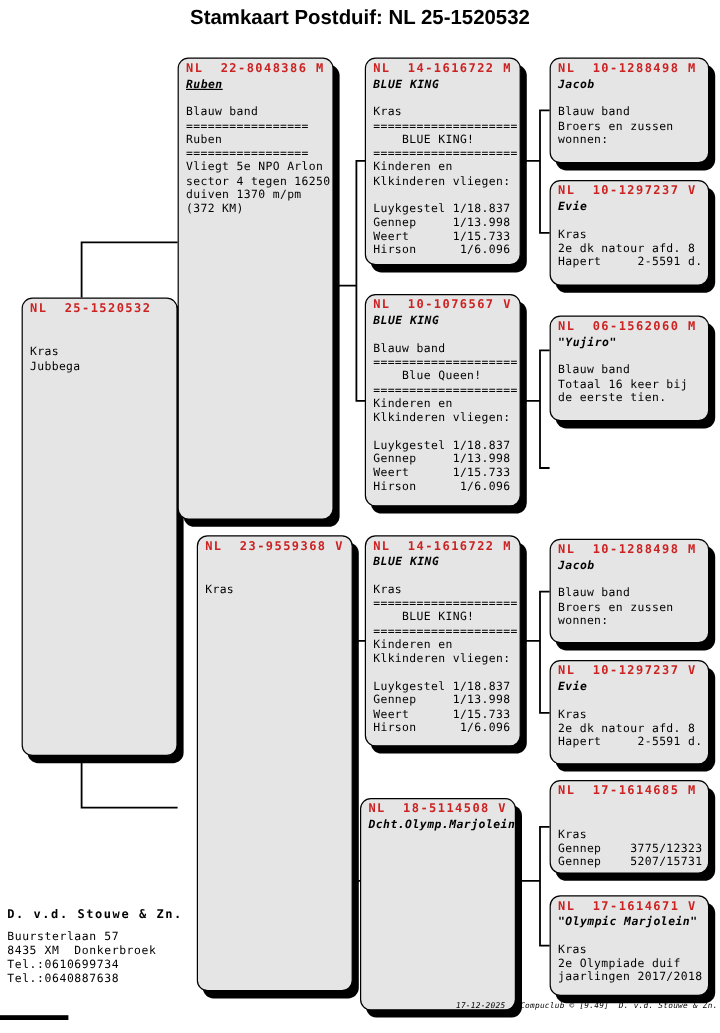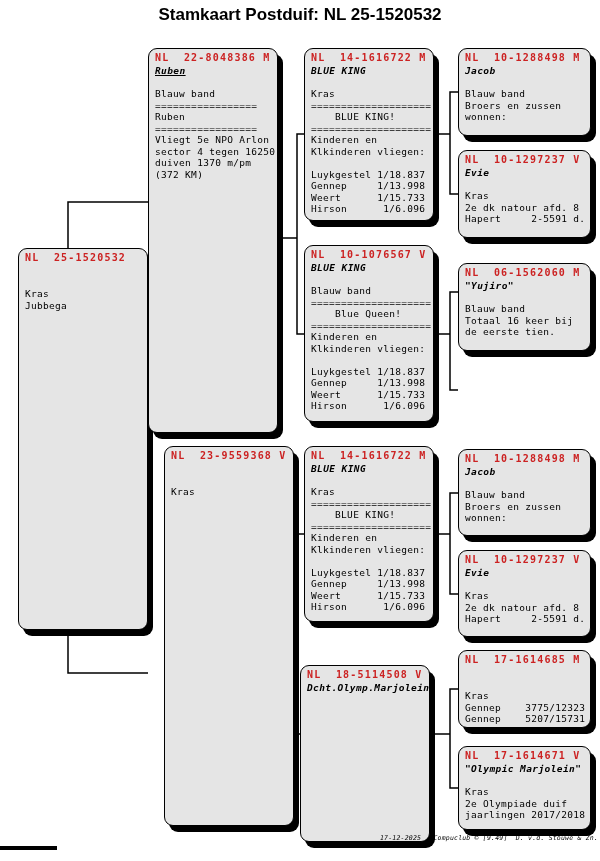--- a/index.html
+++ b/index.html
@@ -200,18 +200,25 @@
 
   <div class="box b14">
     <div class="ring">NL  17-1614671 V</div>
     <div class="name">"Olympic Marjolein"</div>
     <div class="bodytext">
 Kras
 2e Olympiade duif
 jaarlingen 2017/2018</div>
   </div>
 
+  <div class="owner">
+    <div class="owner-name">D. v.d. Stouwe &amp; Zn.</div>
+    <div class="owner-lines">Buursterlaan 57
+8435 XM  Donkerbroek
+Tel.:0610699734
+Tel.:0640887638</div>
+  </div>
 
   <div class="print-info">17-12-2025   Compuclub © [9.49]  D. v.d. Stouwe &amp; Zn.</div>
 
   <div class="corner-bar"></div>
 
 </div>
 
 </body></html>

